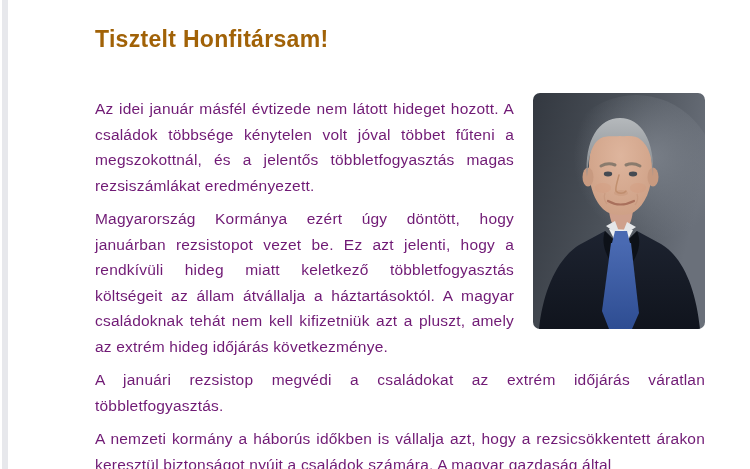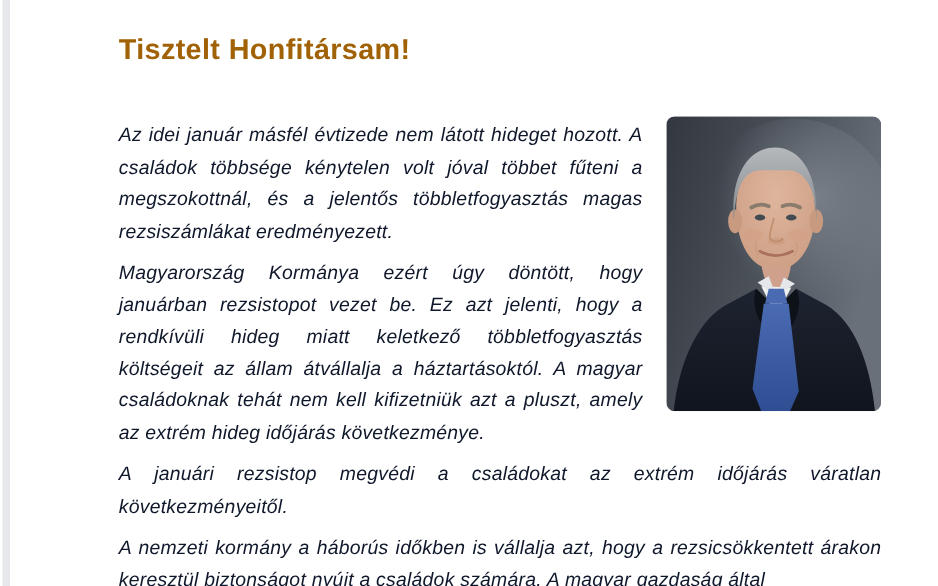--- a/index.html
+++ b/index.html
@@ -35,23 +35,22 @@
     margin: -3px 0 18px 19px;
     border-radius: 7px;
     overflow: hidden;
   }
   .portrait svg { display: block; width: 100%; height: 100%; }
   p.body-para {
     margin: 0 0 8px 0;
     font-size: 15.5px;
     line-height: 25.5px;
     letter-spacing: 0.2px;
-    color: #0f172a;
+    color: #701a75;
     text-align: justify;
-    font-style: italic;
   }
 </style>
 </head>
 <body>
 
 <div class="edge-strip"></div>
 
 <div class="content">
 
   <h1 class="letter-title">Tisztelt Honfitársam!</h1>
@@ -118,16 +117,16 @@
       <ellipse cx="70" cy="95" rx="8" ry="5" fill="#d49a7e" opacity="0.35"></ellipse>
       <ellipse cx="105" cy="95" rx="8" ry="5" fill="#d49a7e" opacity="0.35"></ellipse>
       <path d="M75,108 Q87,115 101,108" stroke="#a9705c" stroke-width="2.2" fill="none" stroke-linecap="round"></path>
       <path d="M72,100 Q70,106 74,111" stroke="#c59479" stroke-width="1.2" fill="none" opacity="0.6"></path>
       <path d="M104,101 Q106,107 102,112" stroke="#c59479" stroke-width="1.2" fill="none" opacity="0.6"></path>
     </svg>
   </div>
 
   <p class="body-para">Az idei január másfél évtizede nem látott hideget hozott. A családok többsége kénytelen volt jóval többet fűteni a megszokottnál, és a jelentős többletfogyasztás magas rezsiszámlákat eredményezett.</p>
   <p class="body-para">Magyarország Kormánya ezért úgy döntött, hogy januárban rezsistopot vezet be. Ez azt jelenti, hogy a rendkívüli hideg miatt keletkező többletfogyasztás költségeit az állam átvállalja a háztartásoktól. A magyar családoknak tehát nem kell kifizetniük azt a pluszt, amely az extrém hideg időjárás következménye.</p>
-  <p class="body-para">A januári rezsistop megvédi a családokat az extrém időjárás váratlan következményeitől.</p>
+  <p class="body-para">A januári rezsistop megvédi a családokat az extrém időjárás váratlan többletfogyasztás.</p>
   <p class="body-para">A nemzeti kormány a háborús időkben is vállalja azt, hogy a rezsicsökkentett árakon keresztül biztonságot nyújt a családok számára. A magyar gazdaság által</p>
 
 </div>
 
 </body></html>

